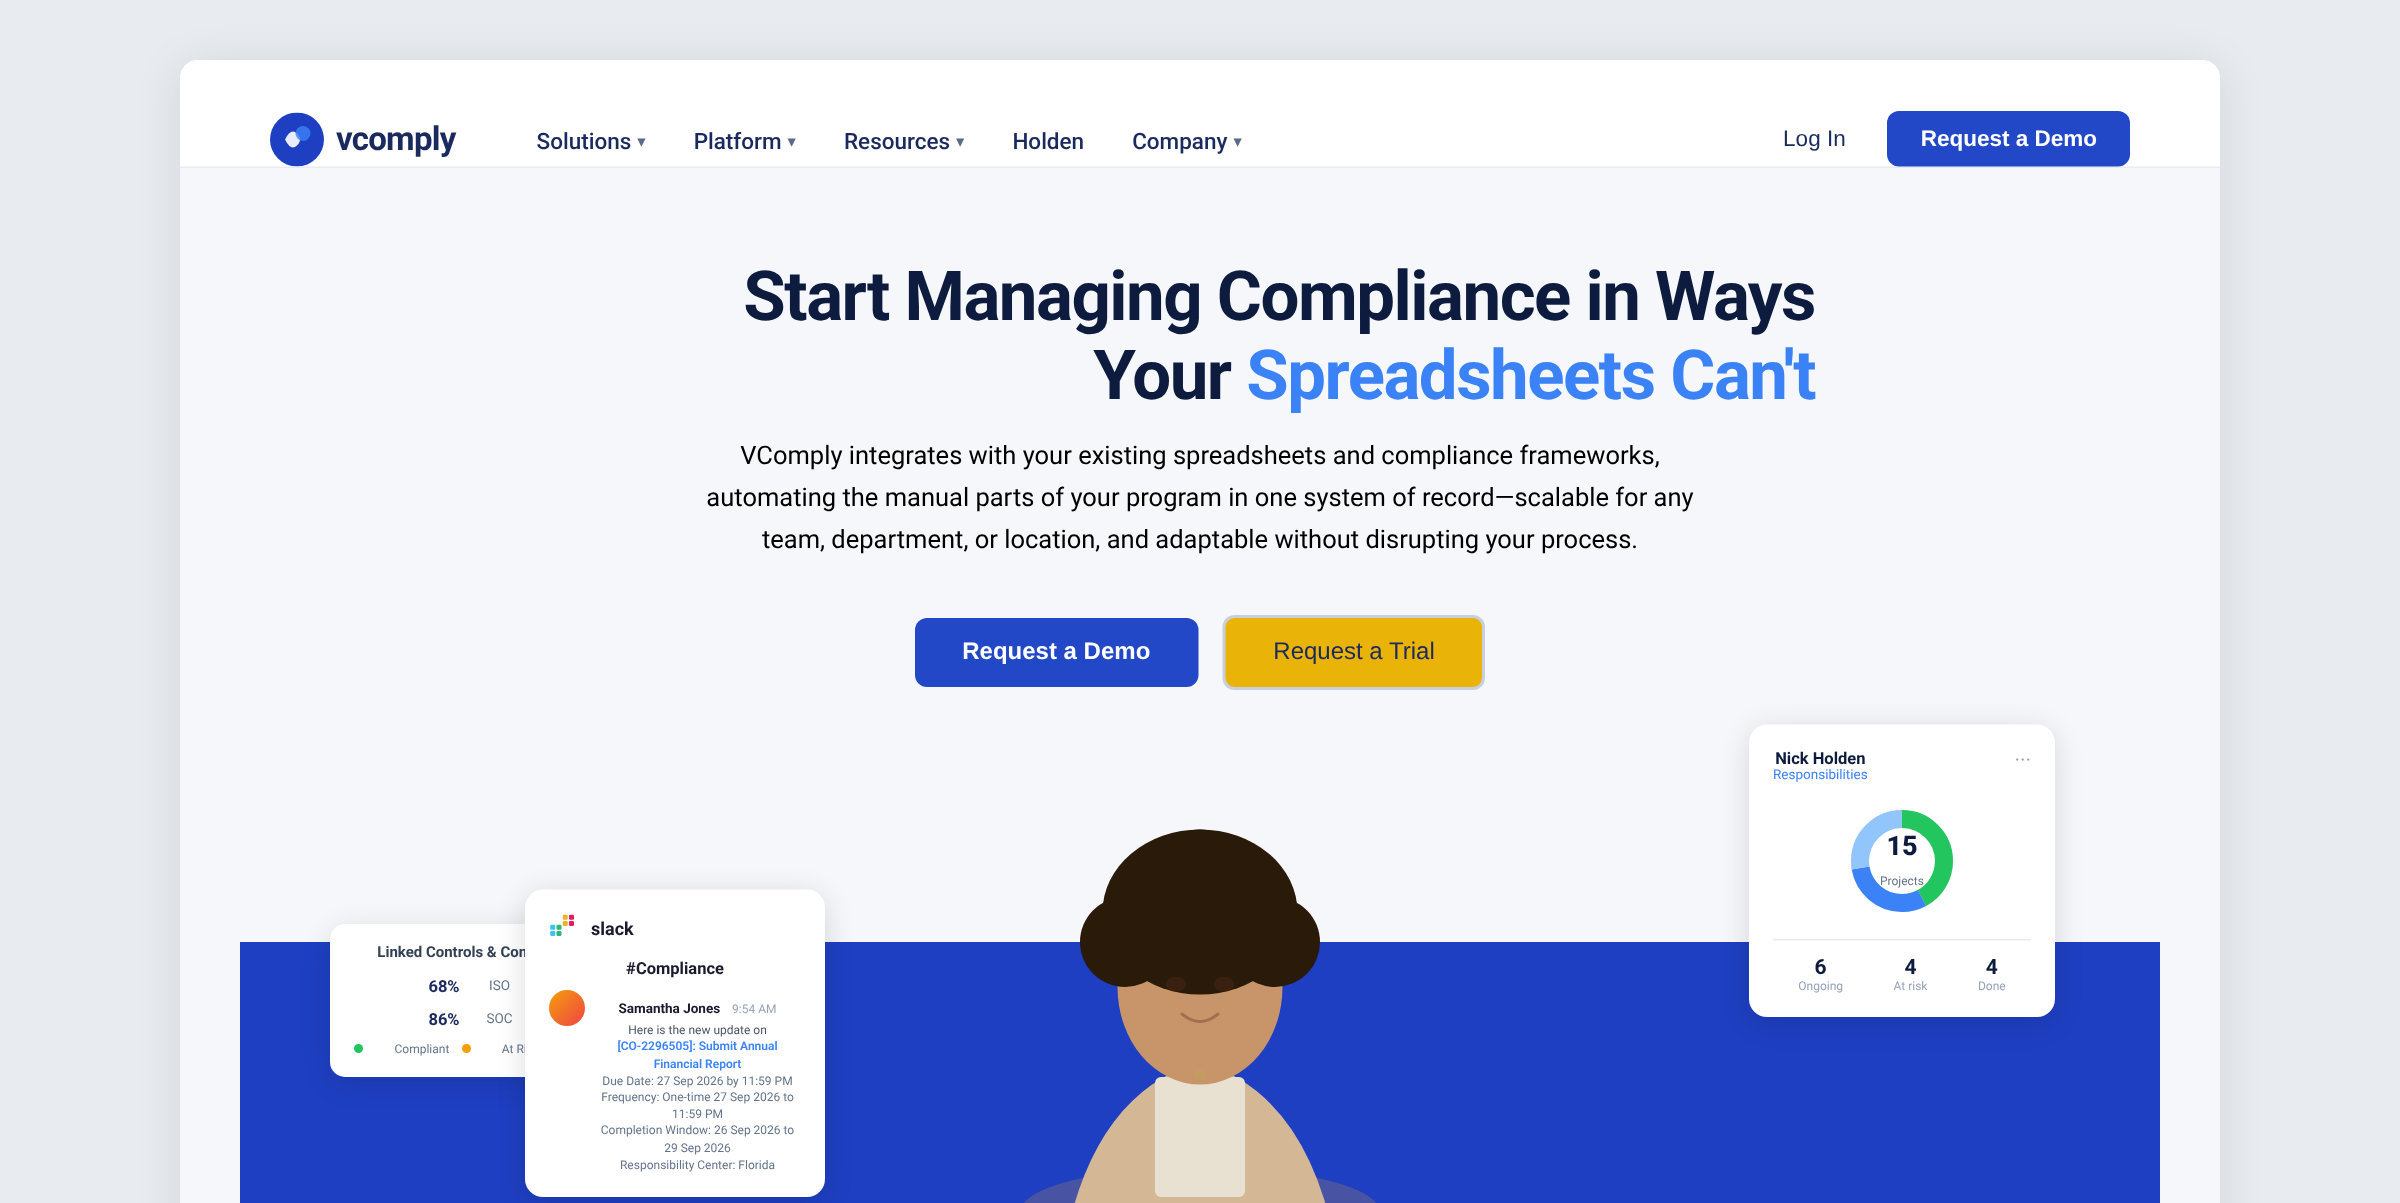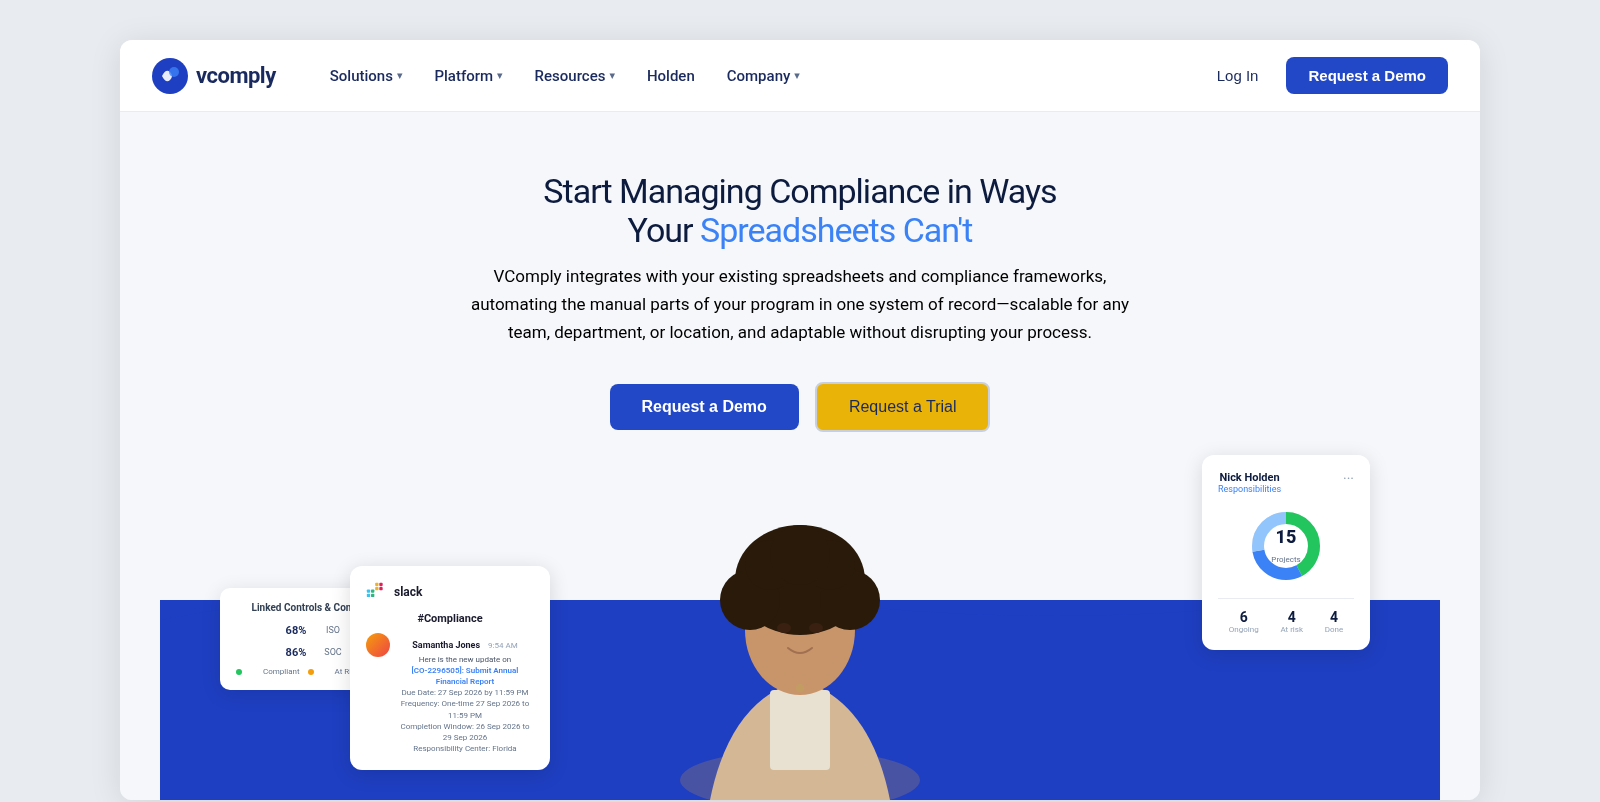--- a/index.html
+++ b/index.html
@@ -18,22 +18,22 @@
       width: 1360px;
       max-width: 100%;
       overflow: hidden;
       box-shadow: 0 4px 32px rgba(0,0,0,0.10);
     }
 
     
     .navbar {
       background: #fff;
       display: flex;
-      align-items: center;
-      padding: 0 32px;
+      align-items: flex-end;
+      padding: 0 60px;
       height: 72px;
       border-bottom: 1px solid #e8ecf2;
       gap: 0;
     }
     .logo-area {
       display: flex;
       align-items: center;
       gap: 8px;
       margin-right: 40px;
       text-decoration: none;
@@ -100,27 +100,28 @@
 
     
     .hero {
       background: #f5f7fa;
       padding: 60px 40px 0 40px;
       text-align: center;
       position: relative;
       overflow: hidden;
     }
     .hero-heading {
-      font-size: 34px;
-      font-weight: 400;
+      font-size: 46px;
+      font-weight: 700;
       color: #0d1b3e;
       line-height: 1.15;
       max-width: 820px;
       margin: 0 auto 12px;
       letter-spacing: -1px;
+      text-align: right;
     }
     .hero-heading-accent {
       color: #3b82f6;
     }
     .hero-subtext {
       font-size: 17px;
       color: #000000;
       max-width: 700px;
       margin: 0 auto 36px;
       line-height: 1.65;
@@ -333,21 +334,21 @@
 
     
     .card-nick {
       position: absolute;
       right: 70px;
       bottom: 150px;
       background: #fff;
       border-radius: 12px;
       padding: 16px;
       box-shadow: 0 4px 20px rgba(0,0,0,0.13);
-      width: 168px;
+      width: 204px;
       z-index: 10;
     }
     .nick-header {
       display: flex;
       justify-content: space-between;
       align-items: flex-start;
       margin-bottom: 2px;
     }
     .nick-name {
       font-size: 11px;

